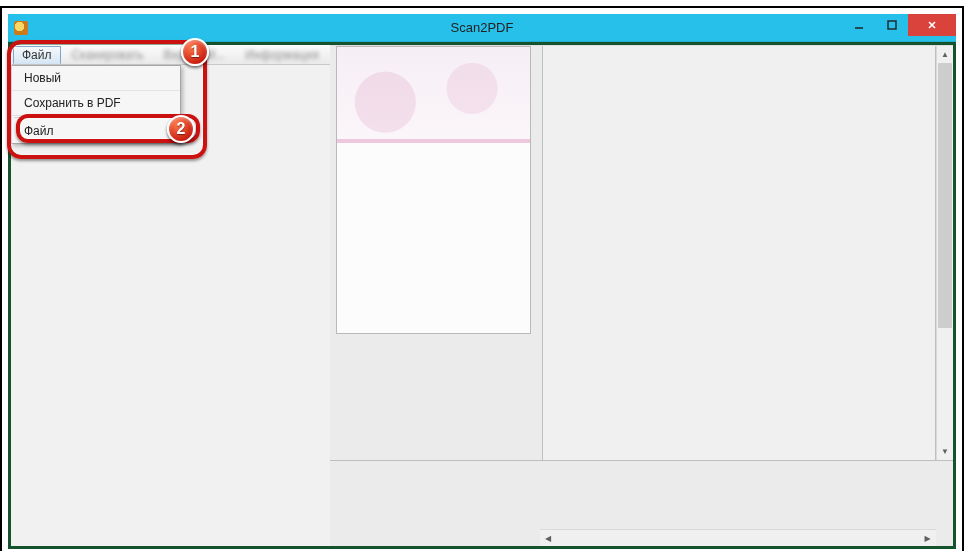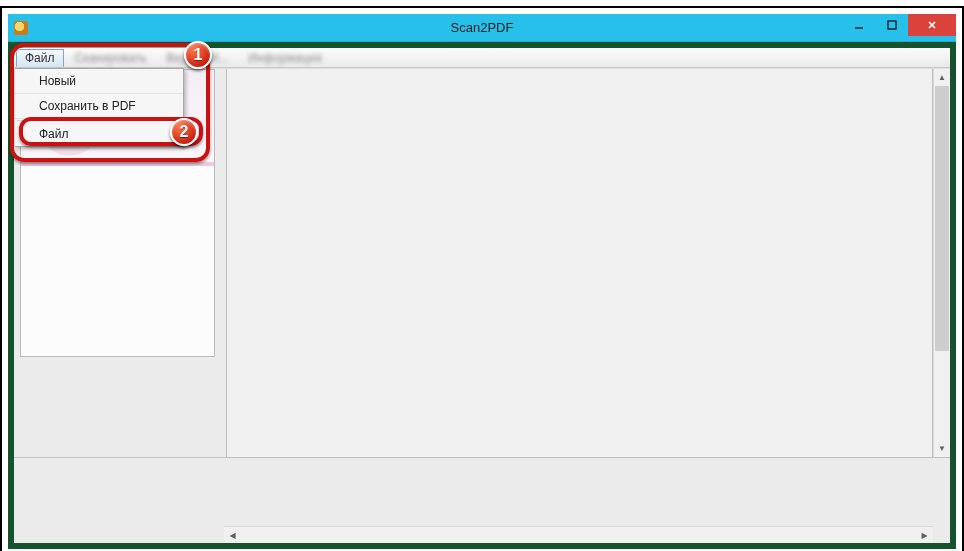--- a/index.html
+++ b/index.html
@@ -8,21 +8,21 @@
   .outer-frame { width: 964px; height: 551px; background: #fff; border: 2px solid #000; position: relative; margin-top: 12px; }
   .desktop { position: absolute; inset: 6px; background: #27c0ea; display: flex; flex-direction: column; }
   .titlebar { height: 28px; background: #27c0ea; display: flex; align-items: center; position: relative; border-bottom: 1px solid rgba(0,0,0,0.1); }
   .title-icon { width: 14px; height: 14px; margin-left: 6px; background: radial-gradient(circle at 40% 40%, #f7d96a 0 40%, #cc7a1b 41% 100%); border-radius: 2px; }
   .title-text { position: absolute; left: 50%; transform: translateX(-50%); font-size: 13px; color: #222; }
   .win-controls { position: absolute; right: 0; top: 0; height: 22px; display: flex; }
   .win-btn { width: 33px; height: 22px; display: flex; align-items: center; justify-content: center; color: #222; font-size: 11px; cursor: pointer; }
   .win-btn.close { background: #d9433b; color: #fff; width: 48px; }
   .win-btn.min, .win-btn.max { background: rgba(255,255,255,0.0); }
   .win-btn svg { width: 10px; height: 10px; }
-  .client-area { background: #f1f1f1; flex: 1; border: 6px solid #14532d; display: flex; flex-direction: column; position: relative; }
+  .client-area { background: #f1f1f1; flex: 1; border: 3px solid #14532d; display: flex; flex-direction: row; position: relative; }
   .menubar { height: 20px; background: linear-gradient(#fbfbfb,#ebeaea); border-bottom: 1px solid #c9c9c9; display: flex; align-items: center; padding: 0 2px; gap: 2px; font-size: 12px; color: #333; }
   .menu-item { padding: 1px 8px; cursor: pointer; border: 1px solid transparent; }
   .menu-item.active { background: linear-gradient(#f4f8fc,#d7e7f5); border: 1px solid #7fa6c8; border-bottom: 1px solid #d7e7f5; }
   .menu-item.blur { color: transparent; text-shadow: 0 0 4px #888; text-align: right; }
   .content { flex: 1; background: #ebebeb; position: relative; border-top: 1px solid #dedede; display: flex; flex-direction: column; }
   .preview-area { flex: 1; position: relative; margin: 0; display: flex; }
   .thumb-col { width: 212px; position: relative; }
   .main-col { flex: 1; background: #f0f0f0; border-left: 1px solid #bfbfbf; border-right: 1px solid #bfbfbf; position: relative; }
   .scrollbar-v { width: 17px; background: #f0f0f0; border-left: 1px solid #d9d9d9; position: relative; }
   .scrollbar-v .arrow-up, .scrollbar-v .arrow-down { width: 100%; height: 17px; display: flex; align-items: center; justify-content: center; color: #606060; font-size: 8px; cursor: pointer; }
@@ -35,21 +35,21 @@
     radial-gradient(circle at 25% 60%, rgba(210,120,170,0.18) 0 30px, transparent 31px),
     radial-gradient(circle at 70% 45%, rgba(210,120,170,0.15) 0 25px, transparent 26px),
     linear-gradient(#f6eef5,#fbf6fa); }
   .thumb1::after { content: ""; position: absolute; left: 0; right: 0; top: 92px; height: 4px; background: #eec9de; }
   .thumb2-row { height: 86px; background: #ebebeb; border-top: 1px solid #bfbfbf; position: relative; }
   .thumb2 { position: absolute; left: 6px; top: 6px; width: 195px; height: 74px; background: #fefefe; border: 1px solid #b9b9b9; overflow: hidden; }
   .cert-inner { position: absolute; left: 20px; right: 20px; top: 6px; bottom: 6px; border: 1px solid #c9c9c9; display: flex; flex-direction: column; align-items: center; justify-content: center; gap: 2px; font-size: 6px; color: #888; text-align: center; }
   .cert-inner .seal { width: 10px; height: 10px; border: 1px solid #d7a; border-radius: 50%; margin-bottom: 1px; }
   .cert-title { font-size: 9px; letter-spacing: 1px; color: #555; font-weight: 500; }
   .dropdown { position: absolute; left: 0; top: 20px; background: #f6f6f6; border: 1px solid #a7a7a7; box-shadow: 2px 2px 4px rgba(0,0,0,0.25); width: 170px; z-index: 5; }
-  .dd-item { padding: 5px 10px 5px 24px; border-bottom: 1px solid #e3e3e3; cursor: pointer; color: #222; }
+  .dd-item { padding: 5px 10px 5px 12px; border-bottom: 1px solid #e3e3e3; cursor: pointer; color: #222; }
   .dd-item:last-child { border-bottom: none; }
   .dd-sep { height: 1px; background: #d4d4d4; margin: 1px 2px; }
   .callout-red-1 { position: absolute; left: -4px; top: -5px; width: 200px; height: 119px; border: 4px solid #c11; border-radius: 14px; pointer-events: none; z-index: 6; box-shadow: 0 0 0 1px rgba(255,255,255,0.5) inset, 0 2px 3px rgba(0,0,0,0.4); }
   .callout-red-2 { position: absolute; left: 5px; top: 69px; width: 184px; height: 29px; border: 4px solid #c11; border-radius: 12px; pointer-events: none; z-index: 7; box-shadow: 0 0 0 1px rgba(255,255,255,0.5) inset, 0 2px 3px rgba(0,0,0,0.4); }
   .badge { position: absolute; width: 28px; height: 28px; border-radius: 50%; background: radial-gradient(circle at 35% 30%, #ff7a4a, #c81b0f 75%); border: 2px solid #fff; box-shadow: 0 2px 3px rgba(0,0,0,0.55), inset 0 2px 3px rgba(255,255,255,0.35); color: #fff; font-weight: bold; font-size: 16px; display: flex; align-items: center; justify-content: center; z-index: 8; text-shadow: 0 1px 1px rgba(0,0,0,0.5); }
   .badge-1 { left: 170px; top: -7px; }
   .badge-2 { left: 156px; top: 70px; }
   .scrollbar-h { position: absolute; left: 210px; right: 17px; bottom: 0; height: 17px; background: #f0f0f0; border-top: 1px solid #d9d9d9; display: flex; align-items: center; }
   .scrollbar-h .arrow { width: 17px; text-align: center; font-size: 8px; color: #606060; cursor: pointer; }
   .scrollbar-h .htrack { flex: 1; position: relative; height: 100%; }

